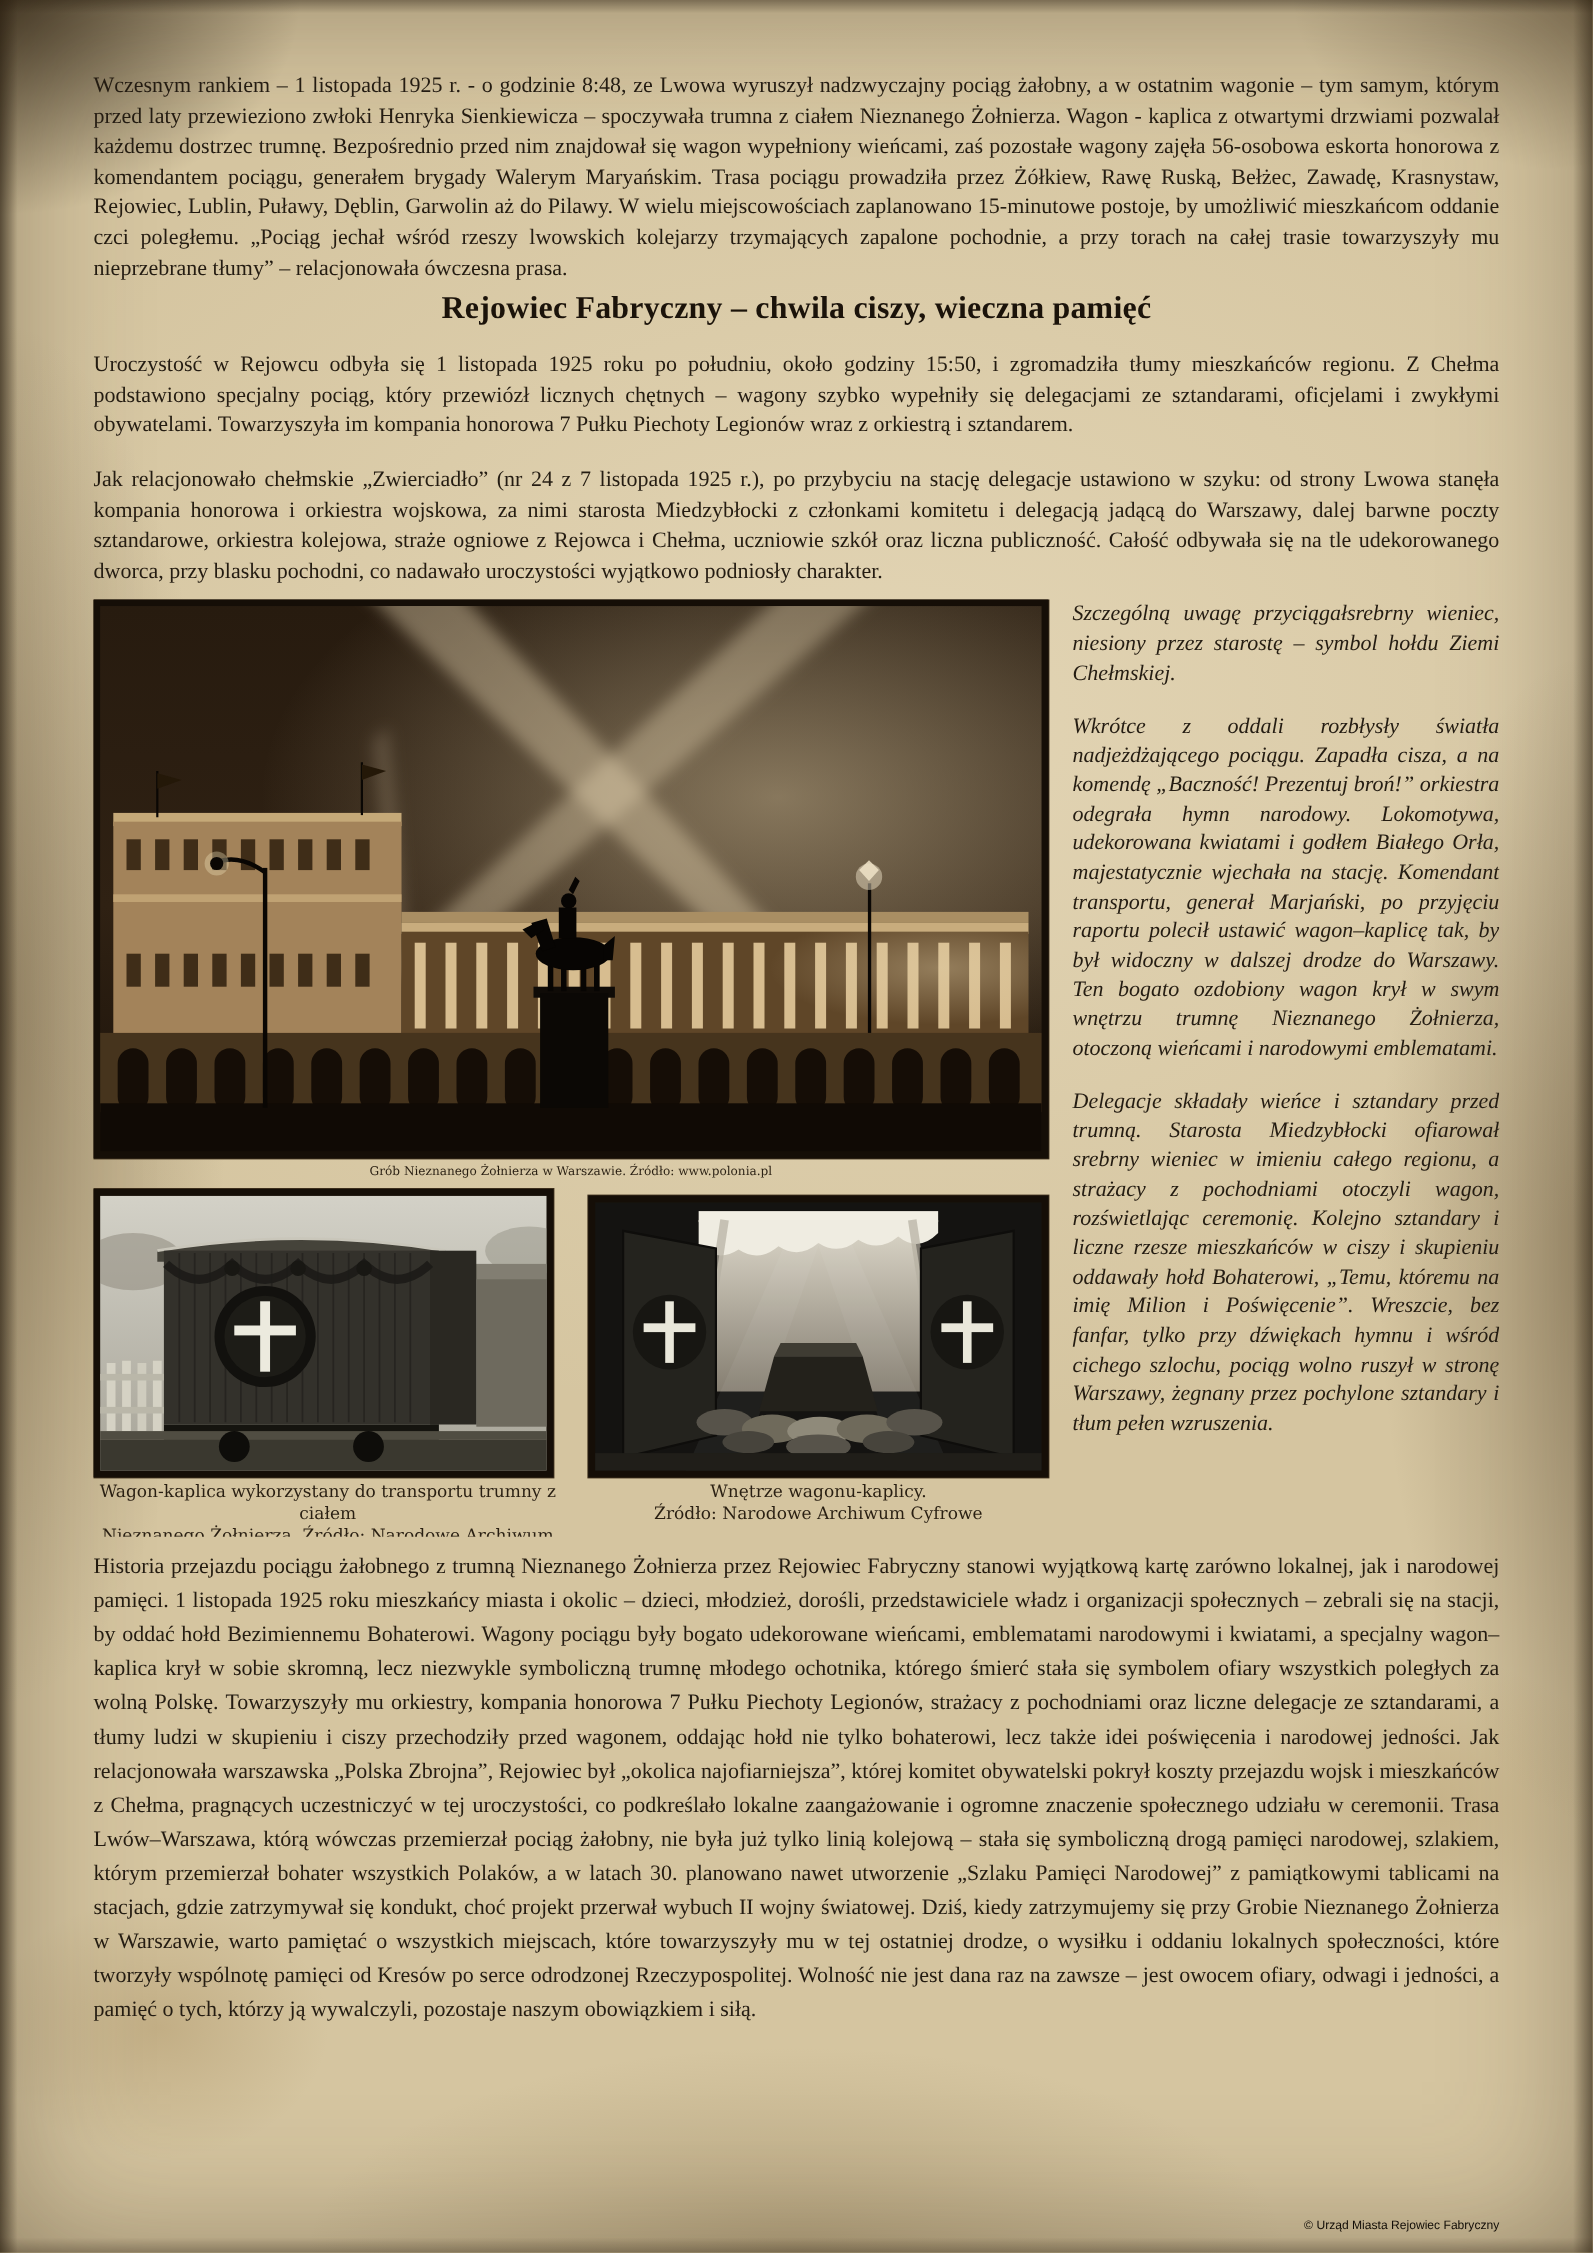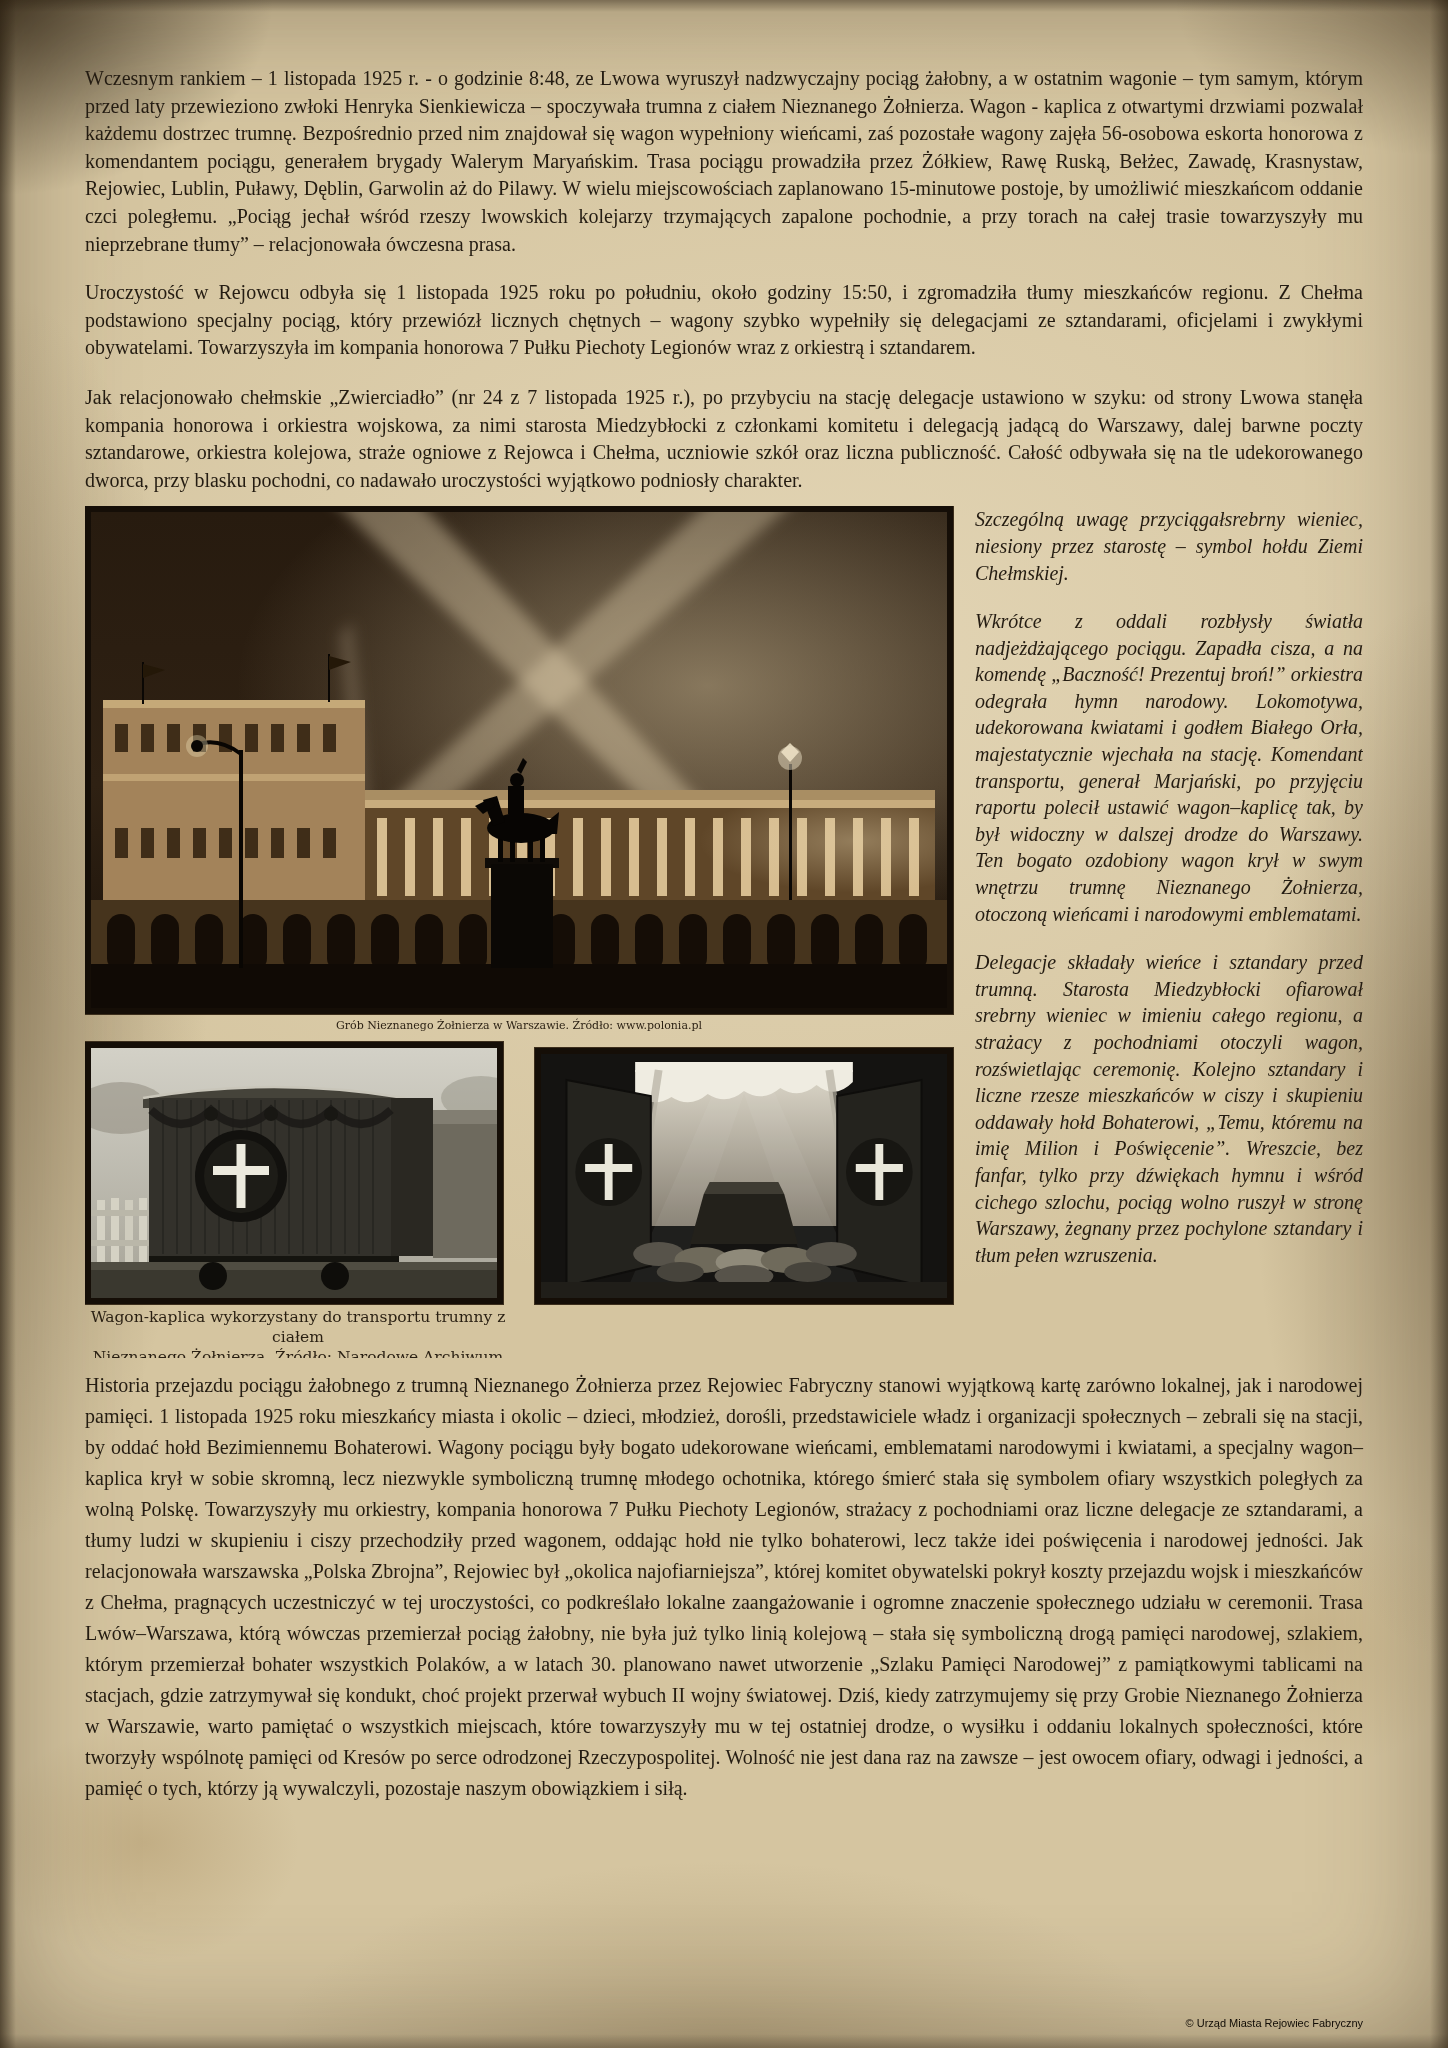--- a/index.html
+++ b/index.html
@@ -47,20 +47,21 @@
   .footer{position:absolute;right:85px;bottom:19px;font-family:"Liberation Sans",sans-serif;font-weight:normal;font-size:11px;color:#110c06;}
   figure{margin:0;padding:0;}
 </style>
 </head>
 <body>
 
 <div class="page">
 
   <p class="body-par">Wczesnym rankiem – 1 listopada 1925 r. - o godzinie 8:48, ze Lwowa wyruszył nadzwyczajny pociąg żałobny, a w ostatnim wagonie – tym samym, którym przed laty przewieziono zwłoki Henryka Sienkiewicza – spoczywała trumna z ciałem Nieznanego Żołnierza. Wagon - kaplica z otwartymi drzwiami pozwalał każdemu dostrzec trumnę. Bezpośrednio przed nim znajdował się wagon wypełniony wieńcami, zaś pozostałe wagony zajęła 56-osobowa eskorta honorowa z komendantem pociągu, generałem brygady Walerym Maryańskim. Trasa pociągu prowadziła przez Żółkiew, Rawę Ruską, Bełżec, Zawadę, Krasnystaw, Rejowiec, Lublin, Puławy, Dęblin, Garwolin aż do Pilawy. W wielu miejscowościach zaplanowano 15-minutowe postoje, by umożliwić mieszkańcom oddanie czci poległemu. „Pociąg jechał wśród rzeszy lwowskich kolejarzy trzymających zapalone pochodnie, a przy torach na całej trasie towarzyszyły mu nieprzebrane tłumy” – relacjonowała ówczesna prasa.</p>
 
+  <h2>Rejowiec Fabryczny – chwila ciszy, wieczna pamięć</h2>
   <p class="body-par">Uroczystość w Rejowcu odbyła się 1 listopada 1925 roku po południu, około godziny 15:50, i zgromadziła tłumy mieszkańców regionu. Z Chełma podstawiono specjalny pociąg, który przewiózł licznych chętnych – wagony szybko wypełniły się delegacjami ze sztandarami, oficjelami i zwykłymi obywatelami. Towarzyszyła im kompania honorowa 7 Pułku Piechoty Legionów wraz z orkiestrą i sztandarem.</p>
   <p class="body-par gap-top">Jak relacjonowało chełmskie „Zwierciadło” (nr 24 z 7 listopada 1925 r.), po przybyciu na stację delegacje ustawiono w szyku: od strony Lwowa stanęła kompania honorowa i orkiestra wojskowa, za nimi starosta Miedzybłocki z członkami komitetu i delegacją jadącą do Warszawy, dalej barwne poczty sztandarowe, orkiestra kolejowa, straże ogniowe z Rejowca i Chełma, uczniowie szkół oraz liczna publiczność. Całość odbywała się na tle udekorowanego dworca, przy blasku pochodni, co nadawało uroczystości wyjątkowo podniosły charakter.</p>
 
   <div class="media-row">
     <div class="left-col">
 
       <figure>
         <div class="photo-frame frame-main">
           <svg viewBox="0 0 856 496" preserveAspectRatio="none" aria-hidden="true">
             <defs>
@@ -286,20 +287,24 @@
                   <ellipse cx="208" cy="208" rx="30" ry="13" fill="#8f8a7a"></ellipse>
                   <ellipse cx="252" cy="206" rx="28" ry="13" fill="#6f6a5b"></ellipse>
                   <ellipse cx="296" cy="200" rx="26" ry="12" fill="#57534a"></ellipse>
                 <ellipse cx="142" cy="218" rx="24" ry="10" fill="#47443c"></ellipse>
                   <ellipse cx="207" cy="222" rx="30" ry="11" fill="#57534a"></ellipse>
                   <ellipse cx="272" cy="218" rx="24" ry="10" fill="#47443c"></ellipse>
               </g>
               <rect x="0" y="228" width="414" height="16" fill="#201e19"></rect>
             </svg>
           </div>
+          <figcaption class="cap-small">
+            <span>Wnętrze wagonu-kaplicy.</span><br>
+            <span>Źródło: Narodowe Archiwum Cyfrowe</span>
+          </figcaption>
         </figure>
       </div>
     </div>
 
     <div class="side-col">
       <p>Szczególną uwagę przyciągałsrebrny wieniec, niesiony przez starostę – symbol hołdu Ziemi Chełmskiej.</p>
       <p>Wkrótce z oddali rozbłysły światła nadjeżdżającego pociągu. Zapadła cisza, a na komendę „Baczność! Prezentuj broń!” orkiestra odegrała hymn narodowy. Lokomotywa, udekorowana kwiatami i godłem Białego Orła, majestatycznie wjechała na stację. Komendant transportu, generał Marjański, po przyjęciu raportu polecił ustawić wagon–kaplicę tak, by był widoczny w dalszej drodze do Warszawy. Ten bogato ozdobiony wagon krył w swym wnętrzu trumnę Nieznanego Żołnierza, otoczoną wieńcami i narodowymi emblematami.</p>
       <p>Delegacje składały wieńce i sztandary przed trumną. Starosta Miedzybłocki ofiarował srebrny wieniec w imieniu całego regionu, a strażacy z pochodniami otoczyli wagon, rozświetlając ceremonię. Kolejno sztandary i liczne rzesze mieszkańców w ciszy i skupieniu oddawały hołd Bohaterowi, „Temu, któremu na imię Milion i Poświęcenie”. Wreszcie, bez fanfar, tylko przy dźwiękach hymnu i wśród cichego szlochu, pociąg wolno ruszył w stronę Warszawy, żegnany przez pochylone sztandary i tłum pełen wzruszenia.</p>
     </div>
   </div>

